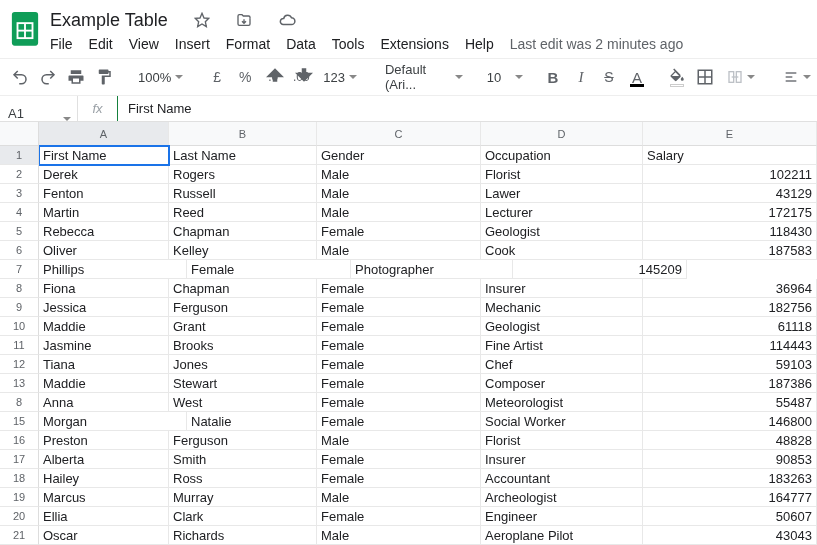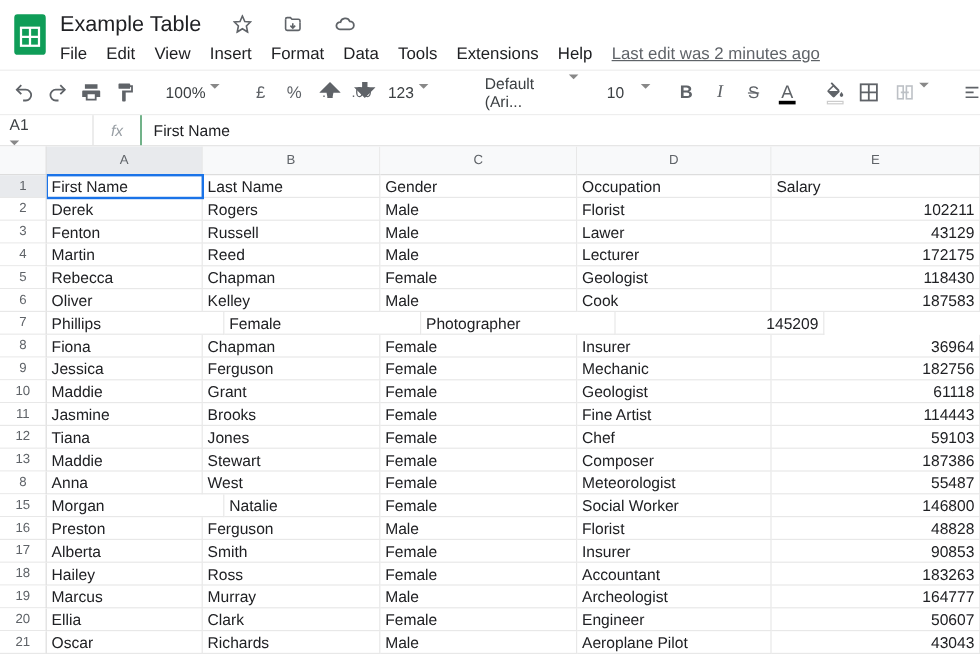--- a/index.html
+++ b/index.html
@@ -20,43 +20,43 @@
   }
   .logo {
     width: 30px; height: 36px; margin-top: 2px;
   }
   .title-area { flex: 1; }
   .title-row { display: flex; align-items: center; gap: 26px; height: 24px; }
   .doc-title { font-size: 18px; color: #202124; }
   .title-icon { color: #5f6368; display: inline-flex; align-items: center; }
   .menubar { display: flex; gap: 16px; padding: 4px 0 6px 0; font-size: 14px; color: #202124; align-items: center; }
   .menubar .menu-item { cursor: pointer; }
-  .last-edit { color: #5f6368; text-decoration: underline; font-size: 14px; }
+  .last-edit { color: #5f6368; font-size: 14px; }
   .toolbar {
     display: flex; align-items: center; gap: 4px;
     border-top: 1px solid #eee; border-bottom: 1px solid #eee;
     padding: 4px 8px; height: 38px;
     color: #5f6368;
   }
   .tbtn {
     min-width: 24px; height: 26px; display: inline-flex; align-items: center; justify-content: center;
     border-radius: 2px; cursor: pointer; padding: 0 3px;
   }
   .tbtn svg { width: 18px; height: 18px; }
   .tsep { width: 1px; height: 20px; background: #e0e0e0; margin: 0 4px; }
-  .tcombo { display: inline-flex; align-items: flex-start; gap: 4px; padding: 0 6px; cursor: pointer; font-size: 13px; color: #3c4043; }
+  .tcombo { display: inline-flex; align-items: center; gap: 4px; padding: 0 6px; cursor: pointer; font-size: 13px; color: #3c4043; }
   .tcombo .caret { border-left: 4px solid transparent; border-right: 4px solid transparent; border-top: 4px solid #888; }
   .formula-bar {
     display: flex; align-items: center; border-bottom: 1px solid #e0e0e0;
     height: 26px;
   }
   .name-box {
     width: 78px; border-right: 1px solid #e0e0e0; height: 100%;
-    display: flex; align-items: flex-start; padding-left: 8px; font-size: 13px; color: #3c4043;
-    justify-content: space-between; padding-right: 6px; flex-direction: column;
+    display: flex; align-items: flex-end; padding-left: 8px; font-size: 13px; color: #3c4043;
+    justify-content: space-between; padding-right: 6px;
   }
   .name-box .caret { border-left: 4px solid transparent; border-right: 4px solid transparent; border-top: 4px solid #888; }
   .fx { width: 40px; text-align: center; color: #9aa0a6; font-style: italic; font-size: 13px; height:100%; display:flex; align-items:center; justify-content:center; border-right: 1px solid #15803d;}
   .formula-input { flex: 1; padding-left: 10px; font-size: 13px; color: #202124; }
   .grid { display: flex; }
   .rowheads { display: flex; flex-direction: column; }
   .corner {
     width: 39px; height: 24px; background: #f8f9fa; border-right: 1px solid #ddd; border-bottom: 1px solid #ddd;
   }
   .rowhead {
@@ -184,21 +184,21 @@
       <span>.00</span>
       <svg width="8" height="6" style="position:absolute;top:2px;right:0" viewBox="0 0 8 6">
         <path d="M4 6L0 2h3V0h2v2h3z" fill="#5f6368"></path>
       </svg>
     </span>
   <span class="tcombo">
       <span>123</span>
       <span class="caret"></span>
     </span>
   <span class="tsep"></span>
-  <span class="tcombo" style="min-width:90px;margin-left:19px;">
+  <span class="tcombo" style="min-width:90px;">
       <span>Default (Ari...</span>
       <span class="caret"></span>
     </span>
   <span class="tsep"></span>
   <span class="tcombo" style="min-width:40px;justify-content:center;">
       <span>10</span>
       <span class="caret" style="margin-left:10px;"></span>
     </span>
   <span class="tsep"></span>
   <span class="tbtn" style="font-weight:bold;font-size:15px;color:#5f6368;">B</span>

